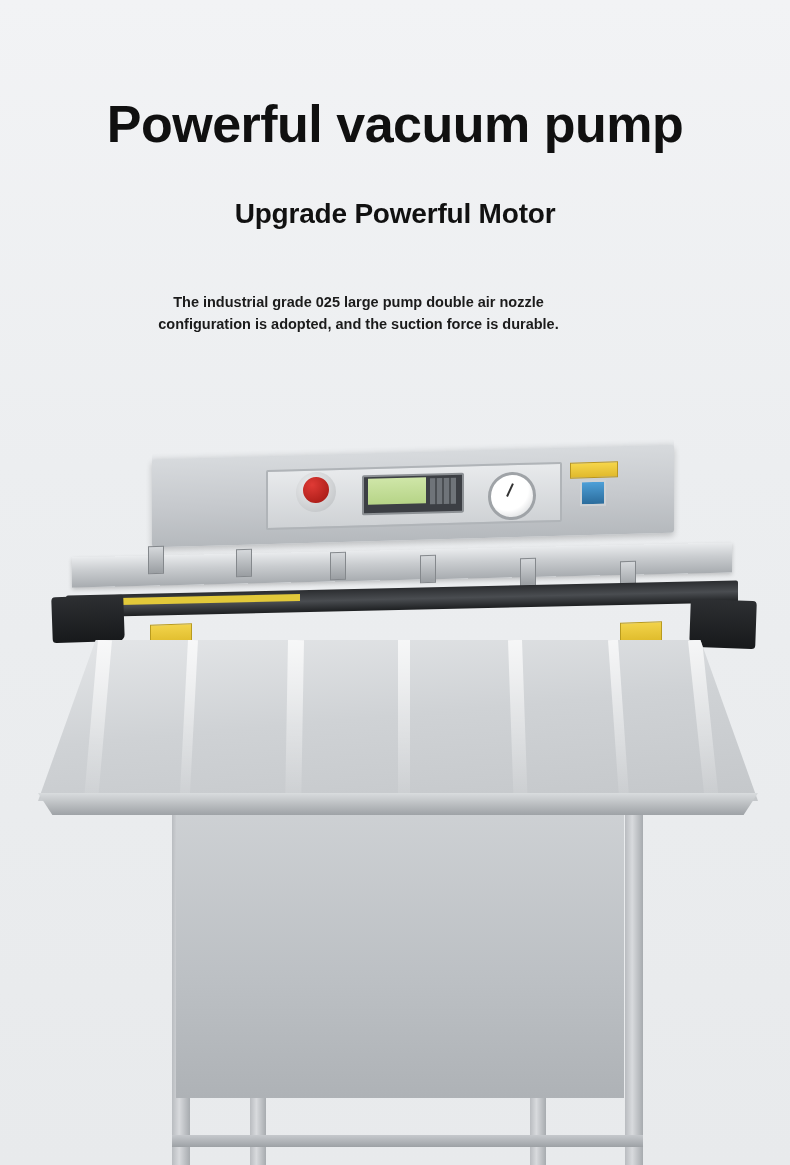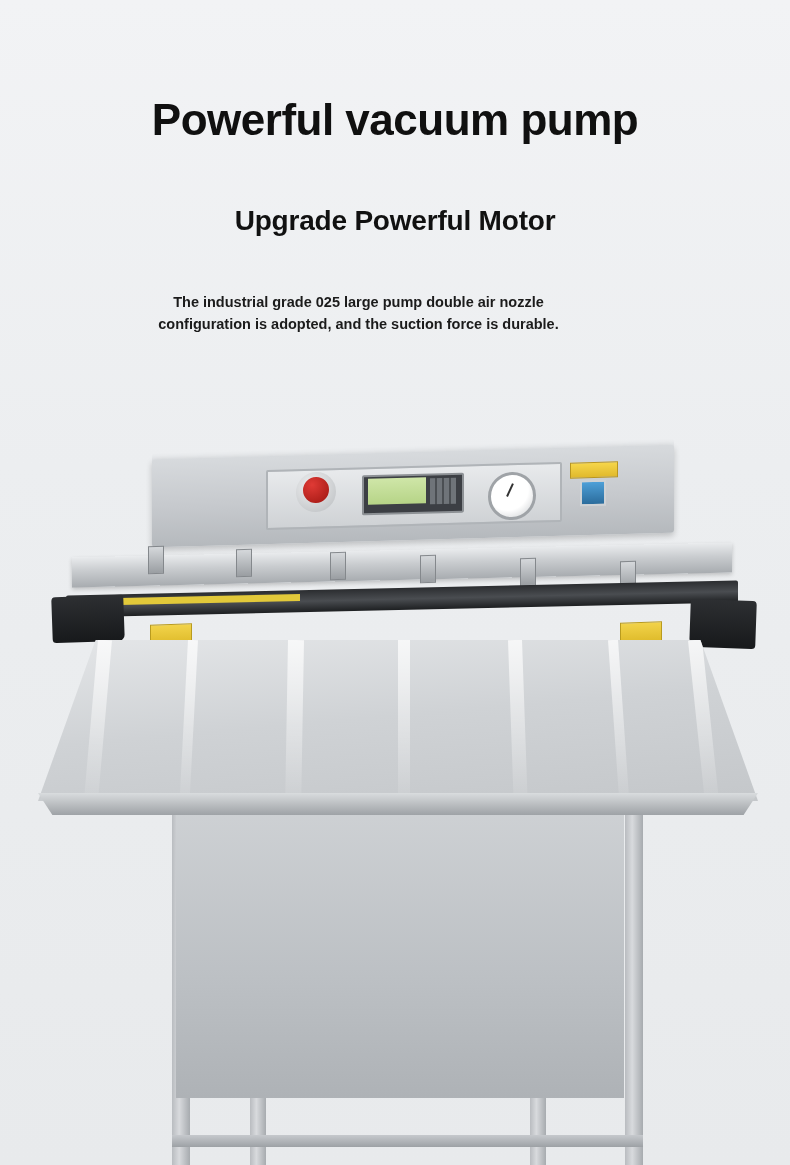--- a/index.html
+++ b/index.html
@@ -22,32 +22,32 @@
   }
   
   .heading-block {
     position: absolute;
     top: 96px;
     left: 0;
     width: 790px;
     text-align: center;
   }
   .title {
-    font-size: 44px;
+    font-size: 52px;
     font-weight: bold;
     color: #101010;
     letter-spacing: -0.5px;
     line-height: 1.1;
     margin: 0;
   }
   .subtitle {
     font-size: 28px;
     font-weight: bold;
     color: #111111;
-    margin: 16px;
+    margin: 0;
     padding-top: 45px;
     letter-spacing: -0.2px;
   }
   .desc {
     position: absolute;
     top: 292px;
     left: 0;
     width: 717px;
     text-align: center;
     font-size: 14.5px;

